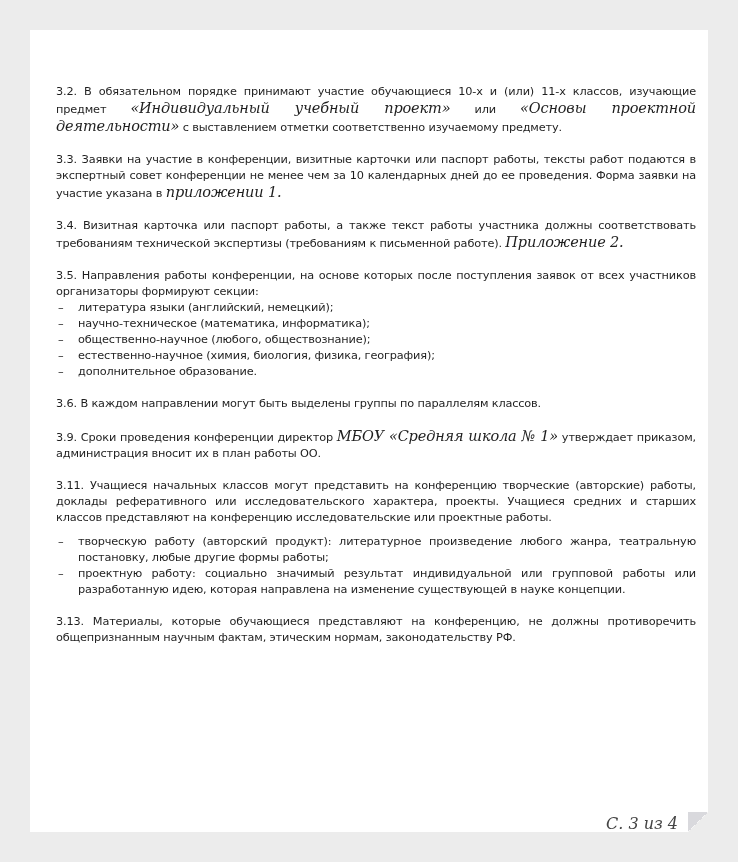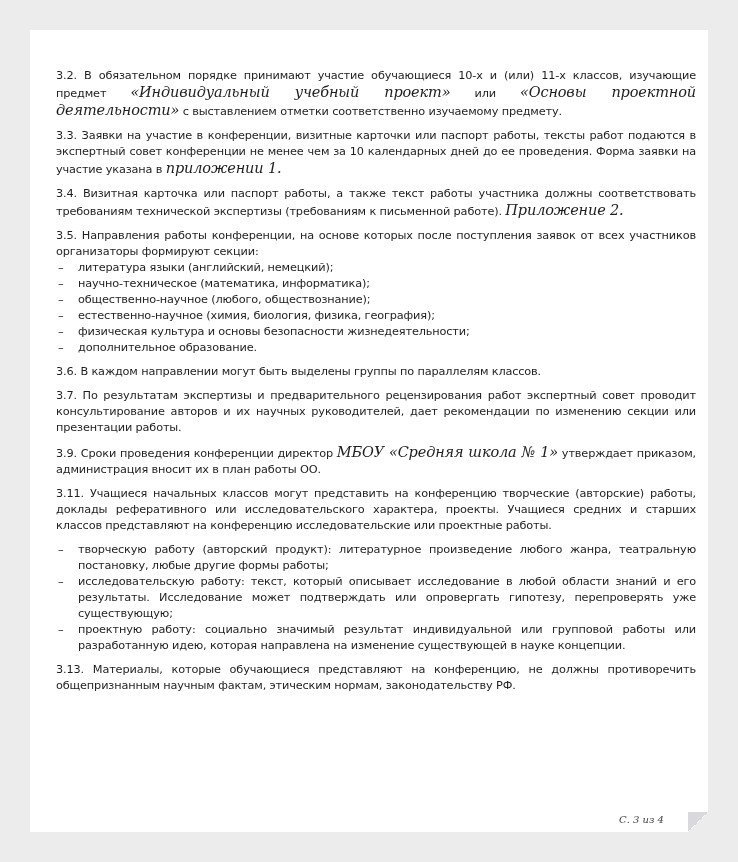--- a/index.html
+++ b/index.html
@@ -25,38 +25,38 @@
     background: linear-gradient(135deg, #d9d9dd 0%, #d9d9dd 50%, transparent 50%);
   }
   .content {
     position: absolute;
     left: 26px; top: 38px;
     width: 640px;
     font-size: 11.3px;
     line-height: 16px;
     letter-spacing: -0.15px;
   }
-  .para { margin: 0 0 8px 0; text-align: justify; }
+  .para { margin: 16px 0 8px 0; text-align: justify; }
   .ital {
     font-family: "DejaVu Serif", serif;
     font-style: italic;
     font-size: 14.5px;
   }
   ul.dash { list-style: none; margin: 0 0 8px 0; padding: 0; }
   ul.dash li { position: relative; padding-left: 22px; text-align: justify; }
   ul.dash li::before {
     content: "–";
     position: absolute; left: 2px; top: 0;
   }
   .footer {
     position: absolute;
-    right: 44px; top: 784px;
+    right: 30px; top: 784px;
     font-family: "DejaVu Serif", serif;
     font-style: italic;
-    font-size: 10px;
+    font-size: 16px;
     color: #444;
   }
 </style>
 </head>
 <body>
 
 <div class="page">
   <div class="content">
 
     <p class="para">
@@ -70,36 +70,33 @@
     <p class="para">
       <span>3.4. Визитная карточка или паспорт работы, а также текст работы участника должны соответствовать требованиям технической экспертизы (требованиям к письменной работе). </span><span class="ital">Приложение 2.</span>
     </p>
 
     <p class="para" style="margin-bottom:0">3.5. Направления работы конференции, на основе которых после поступления заявок от всех участников организаторы формируют секции:</p>
     <ul class="dash">
       <li>литература языки (английский, немецкий);</li>
       <li>научно-техническое (математика, информатика);</li>
       <li>общественно-научное (любого, обществознание);</li>
       <li>естественно-научное (химия, биология, физика, география);</li>
-      <li>физическая культура и основы безопасности жизнедеятельности;</li>
       <li>дополнительное образование.</li>
     </ul>
 
     <p class="para">3.6. В каждом направлении могут быть выделены группы по параллелям классов.</p>
-    <p class="para">3.7. По результатам экспертизы и предварительного рецензирования работ экспертный совет проводит консультирование авторов и их научных руководителей, дает рекомендации по изменению секции или презентации работы.</p>
 
     <p class="para">
       <span>3.9. Сроки проведения конференции директор </span><span class="ital">МБОУ «Средняя школа № 1»</span><span> утверждает приказом, администрация вносит их в план работы ОО.</span>
     </p>
 
     <p class="para">3.11. Учащиеся начальных классов могут представить на конференцию творческие (авторские) работы, доклады реферативного или исследовательского характера, проекты. Учащиеся средних и старших классов представляют на конференцию исследовательские или проектные работы.</p>
 
     <ul class="dash">
       <li>творческую работу (авторский продукт): литературное произведение любого жанра, театральную постановку, любые другие формы работы;</li>
-      <li>исследовательскую работу: текст, который описывает исследование в любой области знаний и его результаты. Исследование может подтверждать или опровергать гипотезу, перепроверять уже существующую;</li>
       <li>проектную работу: социально значимый результат индивидуальной или групповой работы или разработанную идею, которая направлена на изменение существующей в науке концепции.</li>
     </ul>
 
     <p class="para">3.13. Материалы, которые обучающиеся представляют на конференцию, не должны противоречить общепризнанным научным фактам, этическим нормам, законодательству РФ.</p>
   </div>
 
   <div class="footer">С. 3 из 4</div>
 </div>
 <div class="fold"></div>
 

